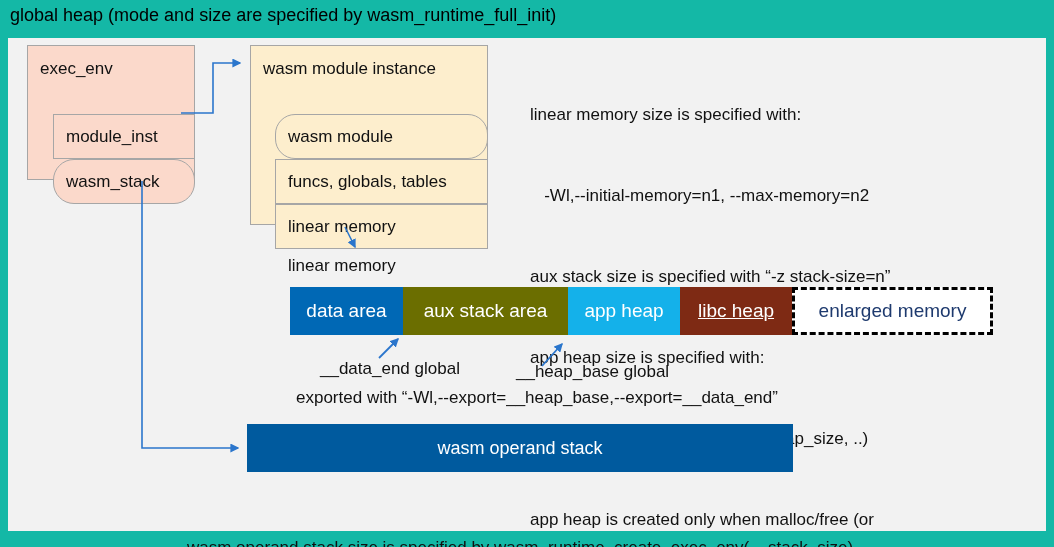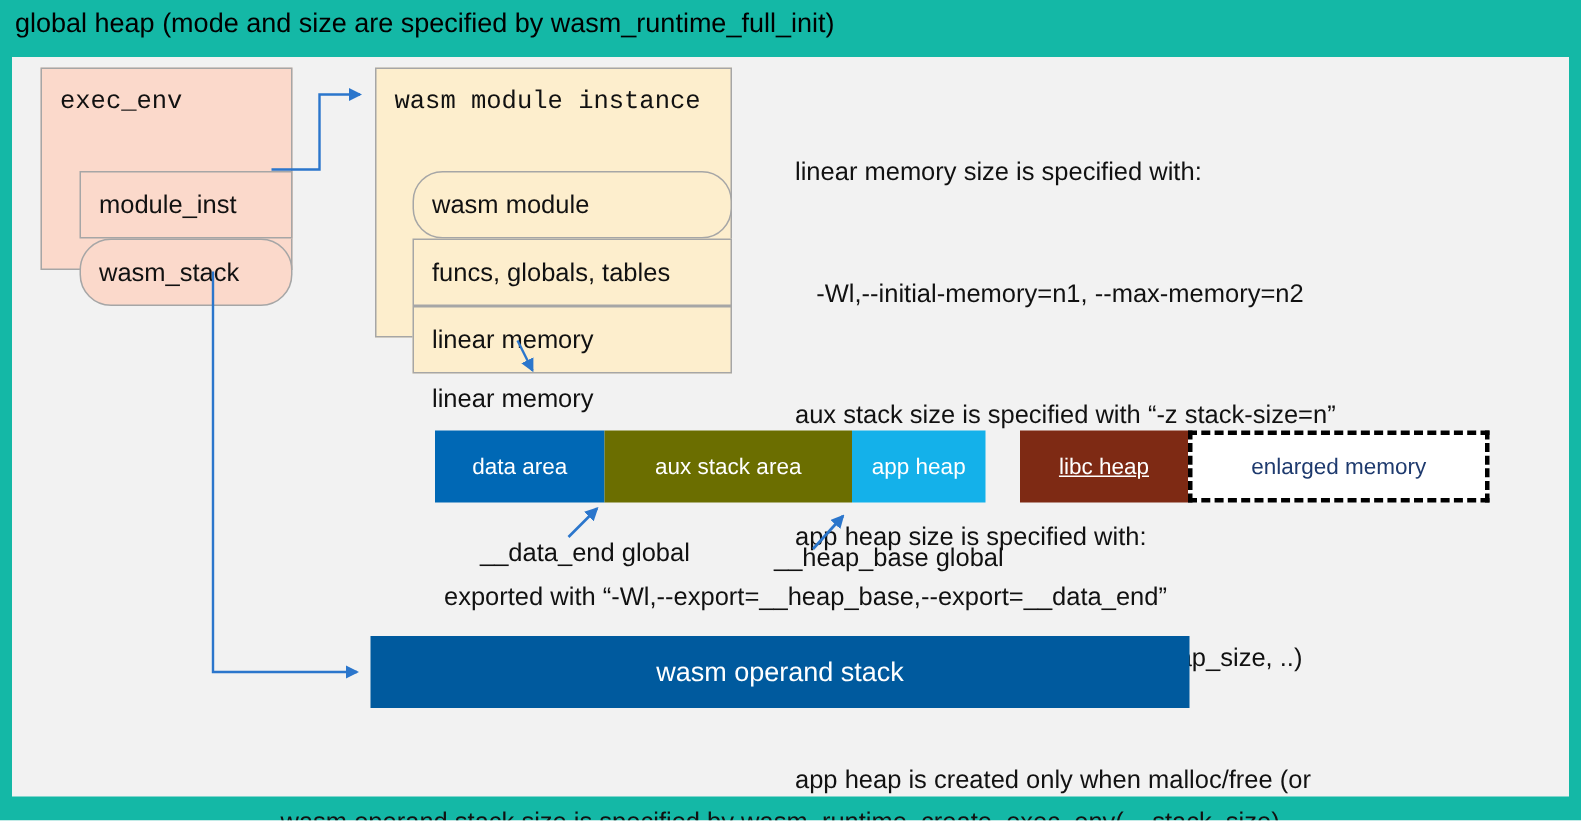--- a/index.html
+++ b/index.html
@@ -2,27 +2,27 @@
 <html><head>
 <meta charset="utf-8">
 <style>
   html,body{margin:0;padding:0;background:#ffffff;}
   .page{position:relative;width:1054px;height:547px;background:#14b8a6;overflow:hidden;
         font-family:"Liberation Sans","DejaVu Sans",sans-serif;color:#111;}
   .title{position:absolute;left:10px;top:5px;font-size:18px;font-weight:500;color:#000;white-space:pre;}
   .panel{position:absolute;left:8px;top:38px;width:1038px;height:493px;}
   .box{position:absolute;border:1px solid #a6a6a6;box-sizing:border-box;}
   .hdr{position:absolute;left:0;top:0;right:0;height:45px;display:flex;align-items:center;
-       padding-left:12px;font-size:17px;box-sizing:border-box;font-family:Liberation Mono, monospace;}
+       padding-left:12px;font-size:17px;box-sizing:border-box;}
   .row{position:absolute;border:1px solid #a6a6a6;box-sizing:border-box;display:flex;
        align-items:center;padding-left:12px;font-size:17px;margin-top:24px;}
   .notes{position:absolute;left:530px;top:47px;font-size:17px;line-height:27px;white-space:pre;}
   .lm-label{position:absolute;left:288px;top:256px;font-size:17px;}
   .seg{position:absolute;top:287px;height:48px;display:flex;align-items:center;justify-content:center;
-       font-size:15px;color:#ffffff;box-sizing:border-box;}
+       font-size:19px;color:#ffffff;box-sizing:border-box;}
   .seg.outline{border:3px dashed #000;color:#1e3a6e;}
   .ann{position:absolute;font-size:17px;white-space:pre;}
   .opstack{position:absolute;left:247px;top:424px;width:546px;height:48px;display:flex;
            align-items:center;justify-content:center;font-size:18px;color:#ffffff;}
   .footer{position:absolute;left:187px;top:480px;font-size:17px;line-height:27px;white-space:pre;}
   svg.overlay{position:absolute;left:0;top:0;width:1054px;height:547px;pointer-events:none;}
 </style>
 </head>
 <body>
 
@@ -52,21 +52,21 @@
     <div>app heap size is specified with:</div>
     <div>   wasm_runtime_instantiate(.., heap_size, ..)</div>
     <div>app heap is created only when malloc/free (or</div>
     
   </div>
 
   <div class="lm-label">linear memory</div>
 
   <div class="seg" style="left: 290px; width: 113px; background-color: rgb(0, 104, 181);">data area</div>
   <div class="seg" style="left: 403px; width: 165px; background-color: rgb(107, 110, 0);">aux stack area</div>
-  <div class="seg" style="left: 568px; width: 89px; background-color: rgb(20, 177, 234);">app heap</div>
+  <div class="seg" style="left: 568px; width: 112px; background-color: rgb(20, 177, 234);">app heap</div>
   <div class="seg" style="left: 680px; width: 112px; background-color: rgb(126, 42, 20); text-decoration: underline;">libc heap</div>
   <div class="seg outline" style="left: 792px; width: 201px; background-color: rgb(255, 255, 255);">enlarged memory</div>
 
   <div class="ann" style="left:320px;top:359px;">__data_end global</div>
   <div class="ann" style="left:516px;top:362px;">__heap_base global</div>
   <div class="ann" style="left:296px;top:388px;">exported with “-Wl,--export=__heap_base,--export=__data_end”</div>
 
   <div class="opstack" style="background-color: rgb(0, 90, 158);">wasm operand stack</div>
 
   <div class="footer">

